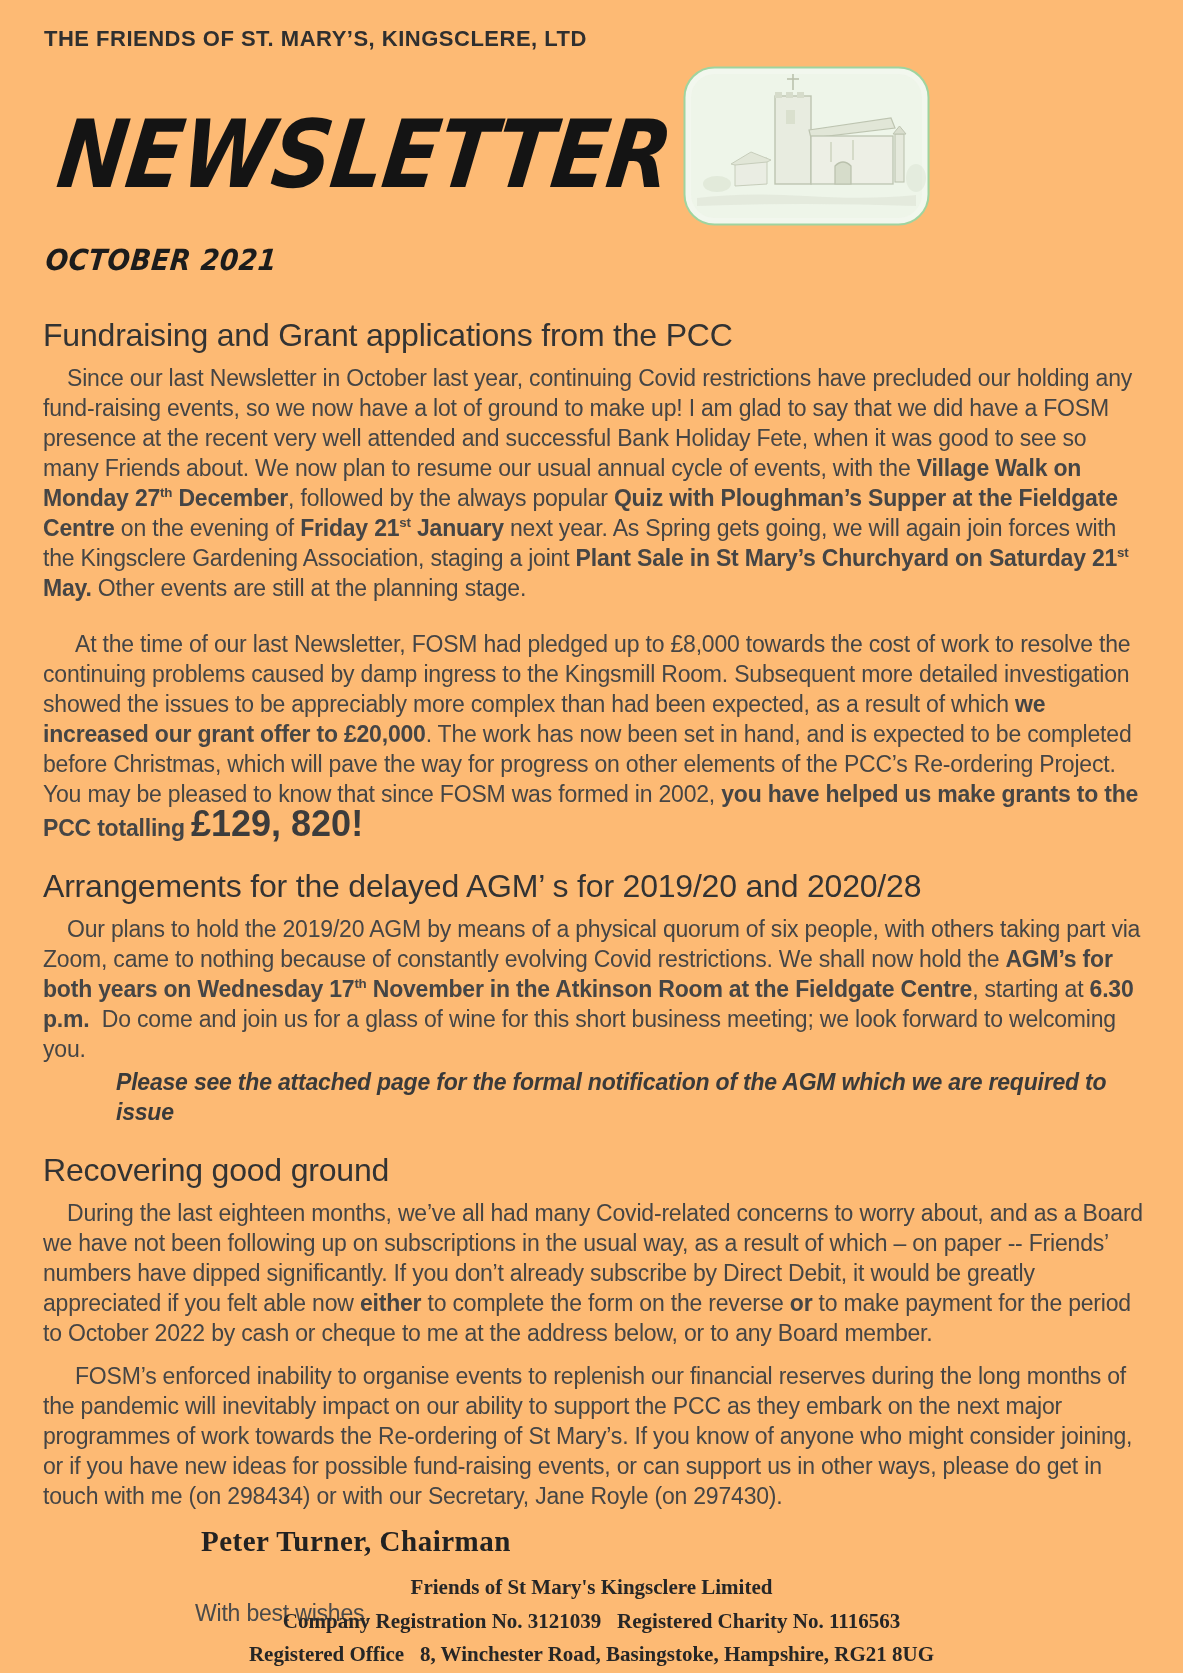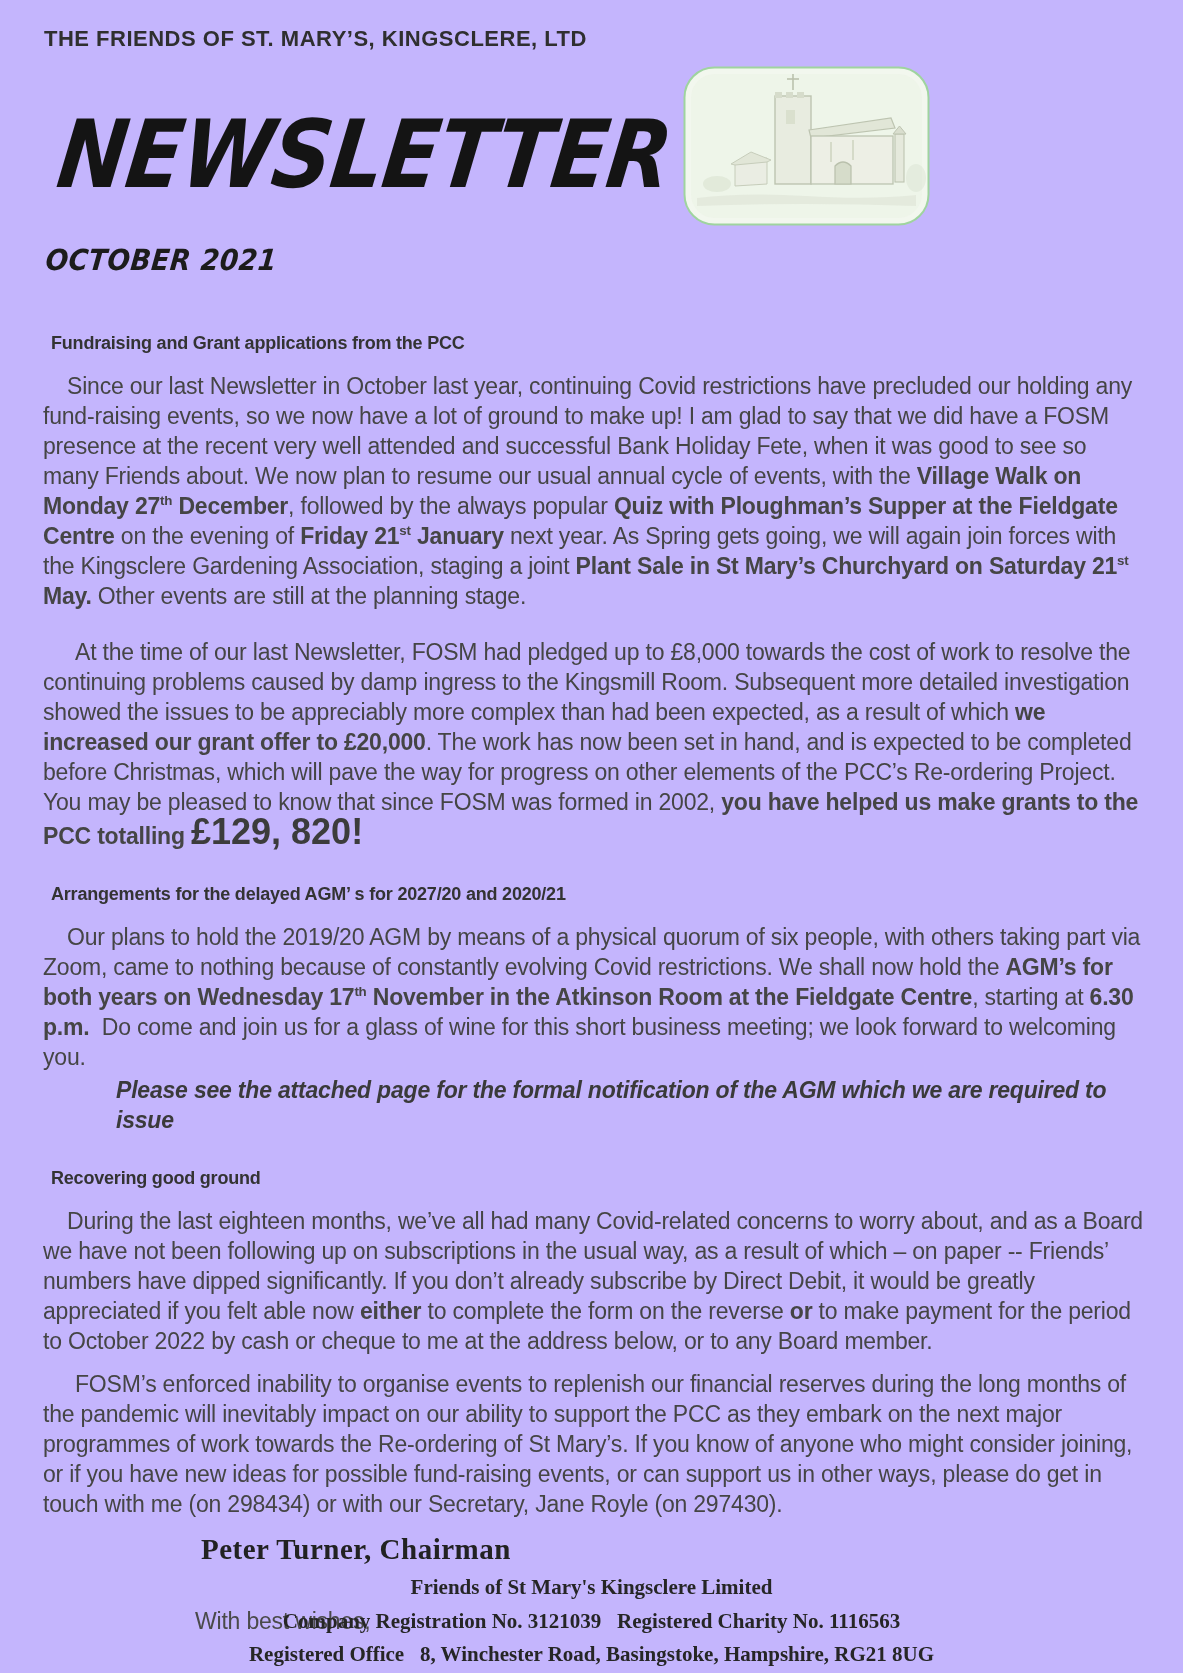--- a/index.html
+++ b/index.html
@@ -1,20 +1,20 @@
 <!DOCTYPE html>
 <html><head>
 <meta charset="utf-8">
 <style>
   html,body{margin:0;padding:0;background:#ffffff;}
   .page{
     position:relative;
     width:1183px;height:1673px;
     margin:0 auto;
-    background:#c4b5fd;
+    background:#fdba74;
     overflow:hidden;
     font-family:"Liberation Sans",sans-serif;
     color:#454545;
   }
   
   .org-line{
     position:absolute;left:44px;top:26px;
     font-size:22px;font-weight:600;letter-spacing:.5px;color:#2f2f2f;
   }
   .news-title{
@@ -33,21 +33,21 @@
     color:#1c1c1c;letter-spacing:.5px;
     transform:scaleX(.92) skewX(-6deg);
     transform-origin:left bottom;
   }
   .church-wrap{position:absolute;left:683px;top:66px;width:247px;height:160px;}
   
   .content{
     position:absolute;left:43px;top:320px;width:1104px;
     font-size:23px;line-height:30px;letter-spacing:-.2px;
   }
-  .sec-h{font-weight:700;color:#333333;margin:8px;font-size:18px;}
+  .sec-h{font-weight:400;color:#333333;margin:0;font-size:32px;}
   .para{margin:13px 0 0 0;white-space:pre-wrap;}
   .ind-sm{text-indent:24px;}
   .ind-md{text-indent:32px;}
   .gap-block{margin-top:26px;}
   .gap-head{margin-top:28px;}
   sup{font-size:.58em;line-height:0;}
   .seg-b{font-weight:700;}
   .seg-bsup{font-weight:700;}
   .seg-bbig{font-weight:700;font-size:36px;letter-spacing:0;color:#3c3c3c;}
   .agm-note{
@@ -115,21 +115,21 @@
   </div>
 
   <div class="issue-date">OCTOBER 2021</div>
 
   <div class="content">
 
     <p class="sec-h">Fundraising and Grant applications from the PCC</p>
     <p class="para ind-sm"><span>Since our last Newsletter in October last year, continuing Covid restrictions have precluded our holding any fund-raising events, so we now have a lot of ground to make up! I am glad to say that we did have a FOSM presence at the recent very well attended and successful Bank Holiday Fete, when it was good to see so many Friends about. We now plan to resume our usual annual cycle of events, with the </span><span class="seg-b">Village Walk on Monday 27</span><sup class="seg-bsup">th</sup><span class="seg-b"> December</span><span>, followed by the always popular </span><span class="seg-b">Quiz with Ploughman’s Supper at the Fieldgate Centre</span><span> on the evening of </span><span class="seg-b">Friday 21</span><sup class="seg-bsup">st</sup><span class="seg-b"> January</span><span> next year. As Spring gets going, we will again join forces with the Kingsclere Gardening Association, staging a joint </span><span class="seg-b">Plant Sale in St Mary’s Churchyard on Saturday 21</span><sup class="seg-bsup">st</sup><span class="seg-b"> May.</span><span> Other events are still at the planning stage.</span></p>
     <p class="para ind-md gap-block"><span>At the time of our last Newsletter, FOSM had pledged up to £8,000 towards the cost of work to resolve the continuing problems caused by damp ingress to the Kingsmill Room. Subsequent more detailed investigation showed the issues to be appreciably more complex than had been expected, as a result of which </span><span class="seg-b">we increased our grant offer to £20,000</span><span>. The work has now been set in hand, and is expected to be completed before Christmas, which will pave the way for progress on other elements of the PCC’s Re-ordering Project. You may be pleased to know that since FOSM was formed in 2002, </span><span class="seg-b">you have helped us make grants to the PCC totalling </span><span class="seg-bbig">£129, 820!</span></p>
 
-    <p class="sec-h gap-head">Arrangements for the delayed AGM’ s for 2027/20 and 2020/21</p>
+    <p class="sec-h gap-head">Arrangements for the delayed AGM’ s for 2019/20 and 2020/28</p>
     <p class="para ind-sm"><span>Our plans to hold the 2019/20 AGM by means of a physical quorum of six people, with others taking part via Zoom, came to nothing because of constantly evolving Covid restrictions. We shall now hold the </span><span class="seg-b">AGM’s for both years on Wednesday 17</span><sup class="seg-bsup">th</sup><span class="seg-b"> November in the Atkinson Room at the Fieldgate Centre</span><span>, starting at </span><span class="seg-b">6.30 p.m.</span><span>  Do come and join us for a glass of wine for this short business meeting; we look forward to welcoming you.</span></p>
     <p class="para agm-note">Please see the attached page for the formal notification of the AGM which we are required to issue</p>
 
     <p class="sec-h gap-head">Recovering good ground</p>
     <p class="para ind-sm"><span>During the last eighteen months, we’ve all had many Covid-related concerns to worry about, and as a Board we have not been following up on subscriptions in the usual way, as a result of which – on paper -- Friends’ numbers have dipped significantly. If you don’t already subscribe by Direct Debit, it would be greatly appreciated if you felt able now </span><span class="seg-b">either</span><span> to complete the form on the reverse </span><span class="seg-b">or</span><span> to make payment for the period to October 2022 by cash or cheque to me at the address below, or to any Board member.</span></p>
     <p class="para ind-md"><span>FOSM’s enforced inability to organise events to replenish our financial reserves during the long months of the pandemic will inevitably impact on our ability to support the PCC as they embark on the next major programmes of work towards the Re-ordering of St Mary’s. If you know of anyone who might consider joining, or if you have new ideas for possible fund-raising events, or can support us in other ways, please do get in touch with me (on 298434) or with our Secretary, Jane Royle (on 297430).</span></p>
 
     <p class="para sig-name">Peter Turner, Chairman</p>
     <p class="para closing">With best wishes,</p>
   </div>

